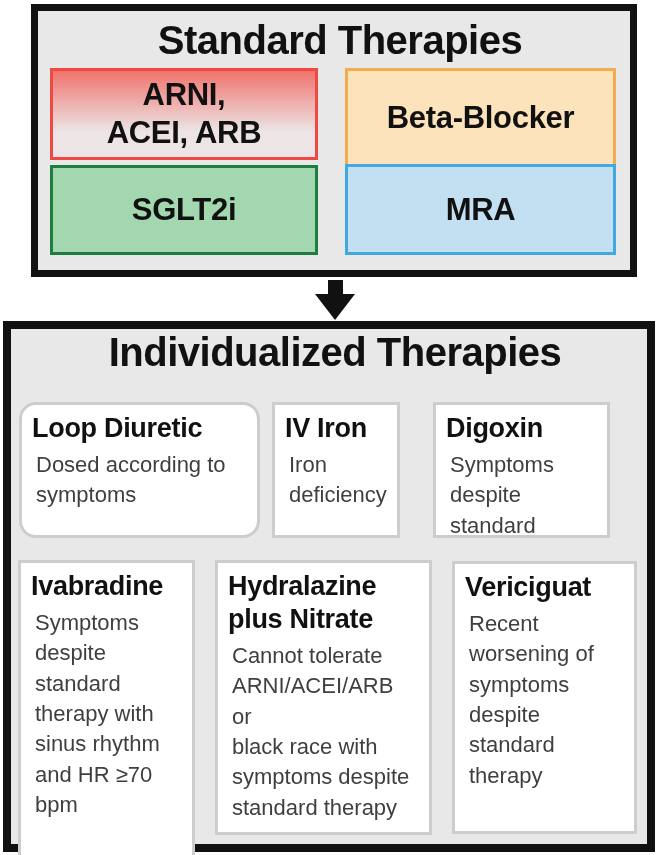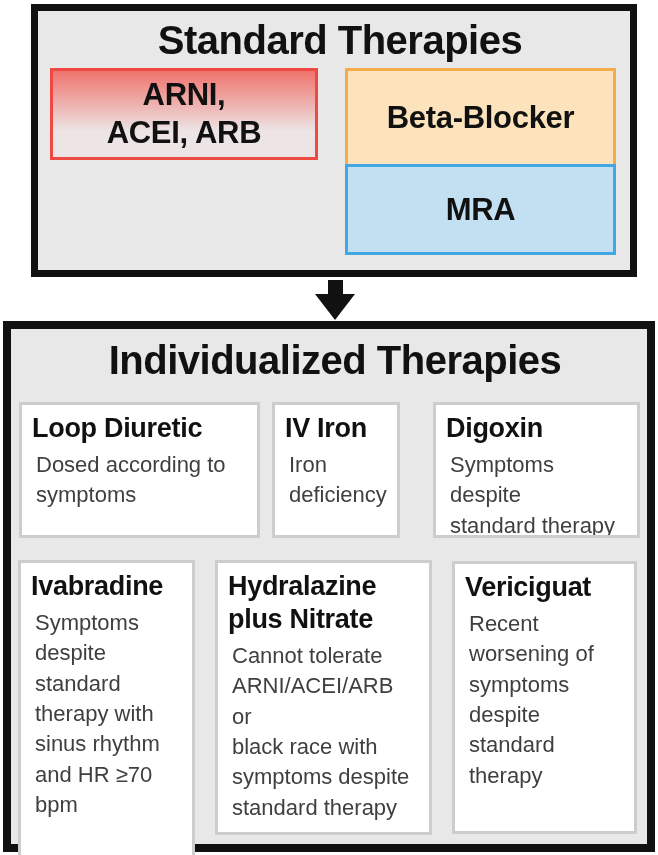--- a/index.html
+++ b/index.html
@@ -29,21 +29,21 @@
   .section-title {
     margin: 6px 0 0 0;
     text-align: center;
     font-size: 40px;
     font-weight: bold;
     letter-spacing: -0.5px;
     color: var(--heading-text, #111111);
     line-height: 1.15;
     padding-left: 12px;
   }
-  #individualized-section .section-title { margin-top: 8px; }
+  #individualized-section .section-title { margin-top: 0; }
 
   
   .therapy-box {
     position: absolute;
     box-sizing: border-box;
     display: flex;
     align-items: center;
     justify-content: center;
     text-align: center;
     font-size: 31px;
@@ -114,23 +114,23 @@
     letter-spacing: -0.3px;
   }
   .card p {
     margin: 4px;
     font-size: 22px;
     color: var(--body-text, #3f3f3f);
     line-height: 1.38;
     white-space: pre-line;
   }
   
-  #card-loop-diuretic { left: 8px;   top: 73px; width: 241px; height: 136px; }
+  #card-loop-diuretic { left: 8px;   top: 73px; width: 241px; height: 136px; border-radius: 17px; }
   #card-iv-iron       { left: 261px; top: 73px; width: 128px; height: 136px; }
-  #card-digoxin       { left: 422px; top: 73px; width: 207px; height: 136px; }
+  #card-digoxin       { left: 422px; top: 73px; width: 177px; height: 136px; }
   
   #card-ivabradine    { left: 7px;   top: 231px; width: 177px; height: 339px; }
   #card-hydralazine   { left: 204px; top: 231px; width: 217px; height: 275px; }
   #card-vericiguat    { left: 441px; top: 232px; width: 185px; height: 273px; }
 </style>
 </head>
 <body>
 
 <div id="canvas">
 
@@ -139,20 +139,23 @@
 
     <div class="therapy-box" id="box-arni">
       <span>ARNI,
 ACEI, ARB</span>
     </div>
 
     <div class="therapy-box" id="box-beta">
       <span>Beta-Blocker</span>
     </div>
 
+    <div class="therapy-box" id="box-sglt2i">
+      <span>SGLT2i</span>
+    </div>
 
     <div class="therapy-box" id="box-mra">
       <span>MRA</span>
     </div>
   </div>
 
   <div id="down-arrow">
     <div class="stem"></div>
     <div class="head"></div>
   </div>

